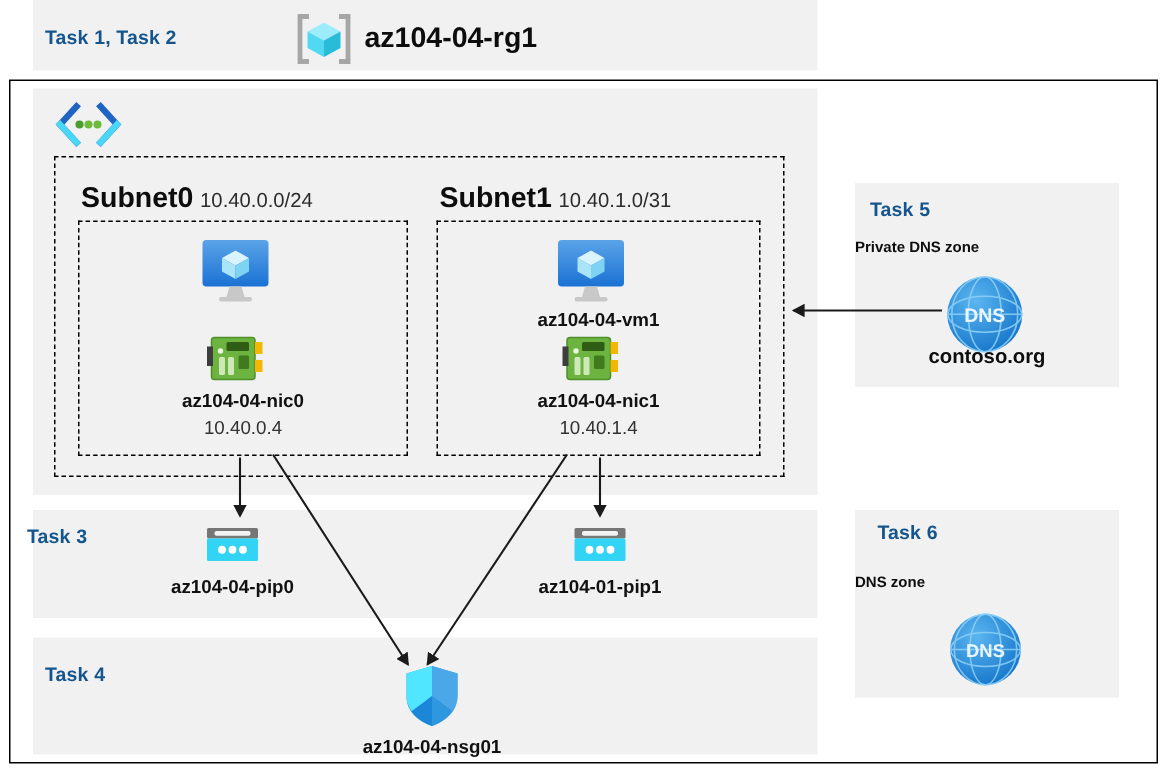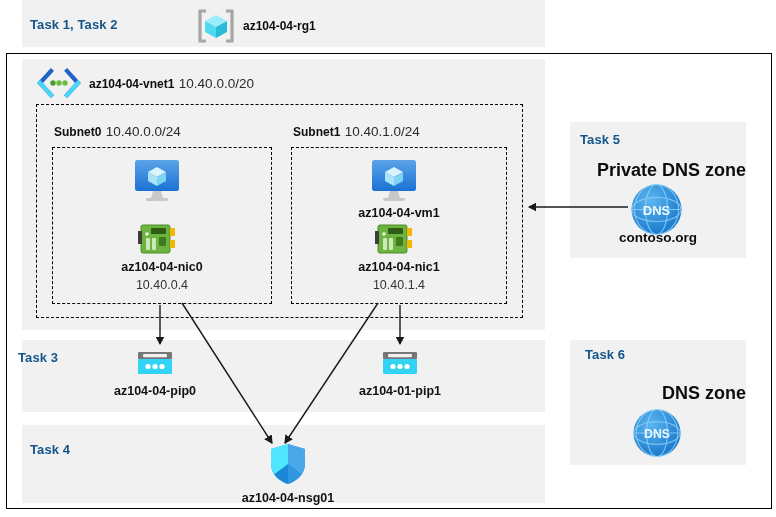--- a/index.html
+++ b/index.html
@@ -6,25 +6,25 @@
   body{width:776px;height:517px;position:relative;overflow:hidden;
        font-family:"Liberation Sans","DejaVu Sans",sans-serif;
        -webkit-font-smoothing:antialiased;}
   .abs{position:absolute;}
   
   .band{background:#f1f1f1;}
   .outer-box{border:1.5px solid #000;background:#ffffff;box-sizing:border-box;}
   .dashed{border:1.6px dashed #000;box-sizing:border-box;background:transparent;}
   
   .task-label{color:#13558c;font-weight:bold;font-size:13px;letter-spacing:.1px;}
-  .title-bold{font-weight:bold;font-size:12px;color:#0d0d0d;}
+  .title-bold{font-weight:bold;font-size:19px;color:#0d0d0d;}
   .title-reg{font-weight:normal;font-size:13.5px;color:#2b2b2b;}
   .res-name{font-weight:bold;font-size:12.5px;color:#111;text-align:center;white-space:nowrap;}
   .res-ip{font-weight:normal;font-size:12.5px;color:#333;text-align:center;white-space:nowrap;}
-  .zone-head{font-weight:bold;font-size:18px;color:#0d0d0d;text-align:right;white-space:nowrap;}
+  .zone-head{font-weight:bold;font-size:10px;color:#0d0d0d;text-align:left;white-space:nowrap;}
   .zone-name{font-weight:bold;font-size:13.5px;color:#0d0d0d;text-align:center;white-space:nowrap;}
   .row-inline{display:flex;align-items:center;gap:7px;}
   svg{display:block;overflow:visible;}
   .arrows{position:absolute;left:0;top:0;width:776px;height:517px;pointer-events:none;}
 </style>
 </head>
 <body>
 
 <div class="abs band" style="left:22px;top:0px;width:523px;height:47px;"></div>
 
@@ -53,24 +53,20 @@
   <span>
     <svg width="46" height="30" viewBox="0 0 46 30">
       <path d="M15 3 L4 15 L15 27" fill="none" stroke="#1f64c4" stroke-width="4.2" stroke-linecap="square"></path>
       <path d="M15 27 L4 15" fill="none" stroke="#4ad6f7" stroke-width="4.2" stroke-linecap="square"></path>
       <path d="M31 3 L42 15 L31 27" fill="none" stroke="#1f64c4" stroke-width="4.2" stroke-linecap="square"></path>
       <path d="M31 27 L42 15" fill="none" stroke="#4ad6f7" stroke-width="4.2" stroke-linecap="square"></path>
       <circle cx="17" cy="15" r="2.7" fill="#4a9e2f"></circle>
       <circle cx="23" cy="15" r="2.7" fill="#6cbb3c"></circle>
       <circle cx="29" cy="15" r="2.7" fill="#6cbb3c"></circle>
     </svg>
-  </span>
-  <span>
-    <span class="title-bold">az104-04-vnet1</span>
-    <span class="title-reg">10.40.0.0/20</span>
   </span>
 </div>
 
 <div class="abs dashed" style="left:36px;top:104px;width:487px;height:214px;"></div>
 
 <div class="abs" style="left:46px;top:114px;width:232px;height:196px;">
   <div style="position:absolute;left:8px;top:8px;white-space:nowrap;">
     <span class="title-bold">Subnet0</span>
     <span class="title-reg">10.40.0.0/24</span>
   </div>
@@ -107,21 +103,21 @@
       <circle cx="9" cy="12" r="1.8" fill="#eaf6e0"></circle>
     </svg>
   </div>
   <div class="res-name abs" style="left:0;top:146px;width:232px;">az104-04-nic0</div>
   <div class="res-ip abs" style="left:0;top:164px;width:232px;">10.40.0.4</div>
 </div>
 
 <div class="abs" style="left:285px;top:114px;width:228px;height:196px;">
   <div style="position:absolute;left:8px;top:8px;white-space:nowrap;">
     <span class="title-bold">Subnet1</span>
-    <span class="title-reg">10.40.1.0/24</span>
+    <span class="title-reg">10.40.1.0/31</span>
   </div>
   <div class="dashed" style="position:absolute;left:6px;top:33px;width:216px;height:157px;"></div>
 
   <div style="position:absolute;left:81px;top:44px;">
     <svg width="56" height="44" viewBox="0 0 56 44">
       <defs>
         <linearGradient id="vmg1" x1="0" y1="0" x2="0" y2="1">
           <stop offset="0" stop-color="#5aa3e8"></stop>
             <stop offset="1" stop-color="#1b72d4"></stop>
         </linearGradient>

